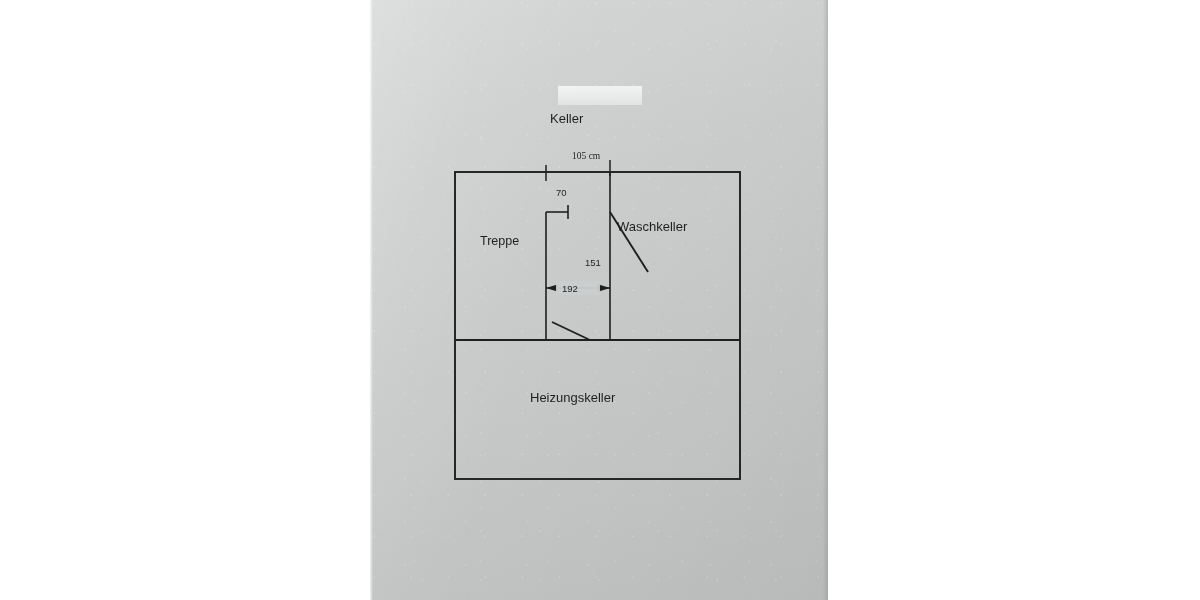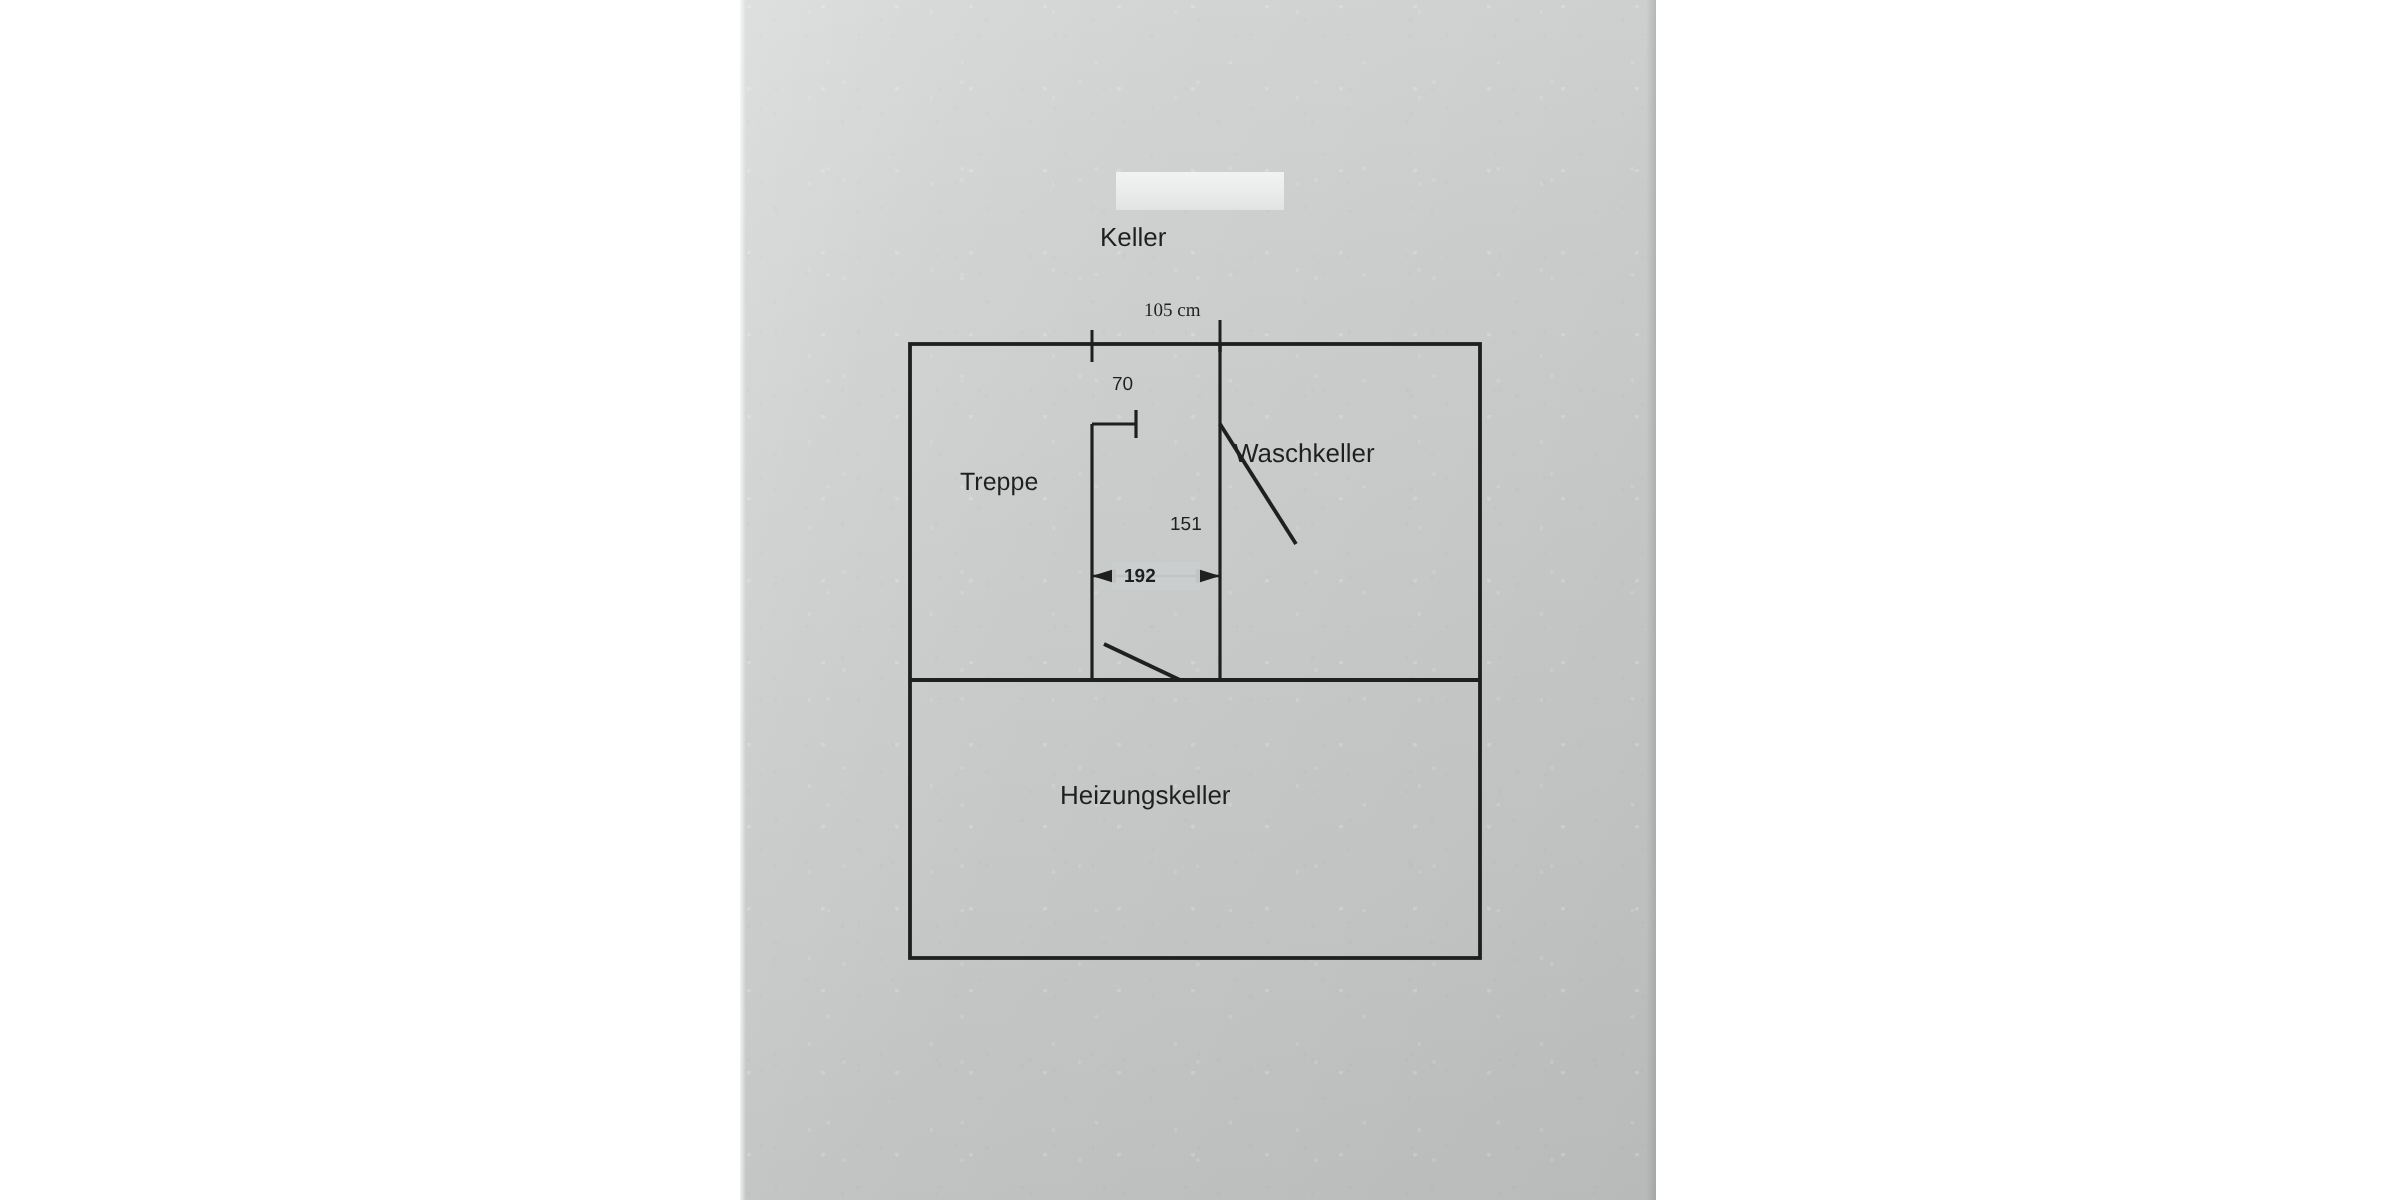--- a/index.html
+++ b/index.html
@@ -105,21 +105,21 @@
     position: absolute;
     color: #1e2020;
     font-family: "Liberation Sans", sans-serif;
     font-size: 9.5px;
     white-space: nowrap;
     line-height: 1;
   }
   .dim-105 { left: 202px; top: 152px; font-family: Liberation Serif, serif; }
   .dim-92  { left: 186px; top: 188px; }
   .dim-308 { left: 215px; top: 258px; }
-  .dim-192 { left: 192px; top: 284px; font-weight: bold; }
+  .dim-192 { left: 192px; top: 284px; }
 
   svg.plan {
     position: absolute;
     left: 0;
     top: 0;
     width: 458px;
     height: 600px;
     overflow: visible;
   }
 </style>

